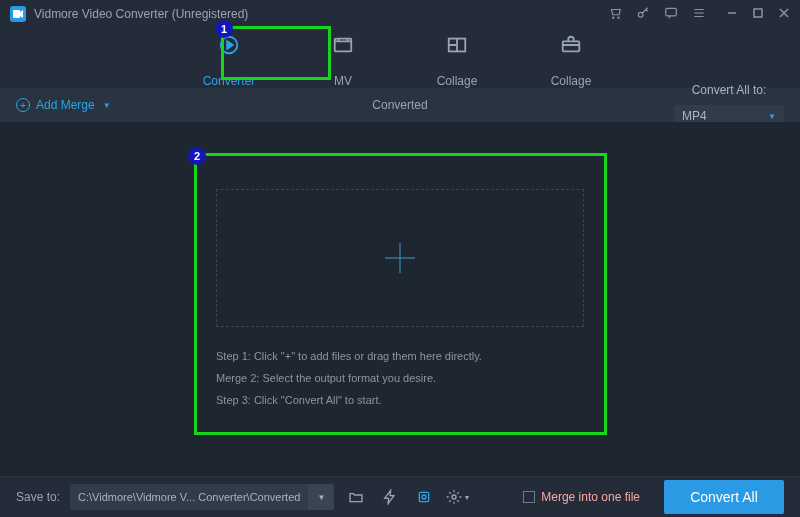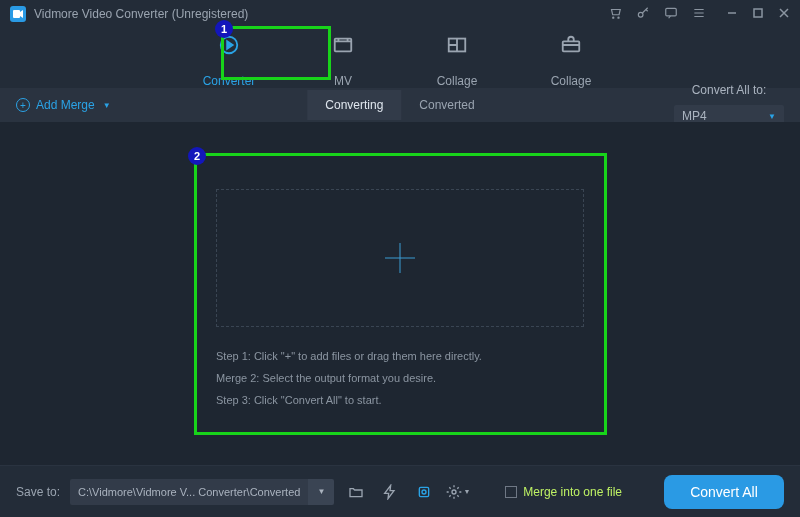--- a/index.html
+++ b/index.html
@@ -34,29 +34,29 @@
 .main { position: relative; height: 355px; background: #1e2631; }
 .dropzone { position: absolute; left: 50%; top: 50%; transform: translate(-50%, -50%); width: 368px; }
 .dashed { border: 1px dashed #3a4553; height: 138px; display: flex; align-items: center; justify-content: center; }
 .plus-big { width: 30px; height: 30px; position: relative; }
 .plus-big:before, .plus-big:after { content: ""; position: absolute; background: #3a9bd4; }
 .plus-big:before { left: 50%; top: 0; width: 1px; height: 100%; transform: translateX(-50%); }
 .plus-big:after { top: 50%; left: 0; height: 1px; width: 100%; transform: translateY(-50%); }
 .steps { margin-top: 18px; }
 .steps div { color: #8b95a1; font-size: 11px; line-height: 22px; }
 
-.footer { position: absolute; bottom: 0; left: 0; right: 0; height: 52px; border-top: 1px solid #2a3340; background: #232c38; display: flex; align-items: center; padding: 0 16px; gap: 10px; }
+.footer { position: absolute; bottom: 0; left: 0; right: 0; height: 41px; border-top: 1px solid #2a3340; background: #232c38; display: flex; align-items: center; padding: 0 16px; gap: 10px; }
 .save-label { color: #9aa4b0; font-size: 12px; }
 .path-input { flex: 0 0 230px; display: flex; }
 .path-input .path { flex: 1; height: 26px; background: #323b49; padding: 0 8px; line-height: 26px; color: #aab3bf; font-size: 11px; border-radius: 2px 0 0 2px; overflow: hidden; white-space: nowrap; }
 .path-input .dd { width: 26px; height: 26px; background: #3a4453; display: flex; align-items: center; justify-content: center; border-radius: 0 2px 2px 0; cursor: pointer; font-size: 8px; }
 .fbtn { width: 24px; height: 24px; display: flex; align-items: center; justify-content: center; color: #9aa4b0; cursor: pointer; }
-.merge { display: flex; align-items: center; gap: 6px; color: #bef264; margin-left: auto; }
+.merge { display: flex; align-items: center; gap: 6px; color: #fca5a5; margin-left: auto; }
 .merge .cb { width: 12px; height: 12px; border: 1px solid #6f7885; }
-.convert-btn { width: 120px; height: 34px; background: #2a9ae4; color: #fff; display: flex; align-items: center; justify-content: center; font-size: 14px; border-radius: 8px; margin-left: 32px; cursor: pointer; }
+.convert-btn { width: 120px; height: 34px; background: #2a9ae4; color: #fff; display: flex; align-items: center; justify-content: center; font-size: 14px; border-radius: 2px; margin-left: 14px; cursor: pointer; }
 
 .annot { position: absolute; border: 3px solid #18d41a; pointer-events: none; }
 .annot .num { position: absolute; top: -9px; left: -9px; width: 18px; height: 18px; border-radius: 50%; background: #1316bb; color: #fff; font-size: 11px; display: flex; align-items: center; justify-content: center; font-weight: bold; }
 </style>
 </head>
 <body>
 
 <div class="titlebar">
   <div class="logo">
     <svg width="10" height="10" viewBox="0 0 10 10">
@@ -136,21 +136,20 @@
   </div>
 </div>
 
 <div class="subbar">
   <div class="addfiles">
     <span class="plus">+</span>
     <span>Add Merge</span>
     <span class="chev">▼</span>
   </div>
   <div class="subtabs">
-    <div class="subtab active">Converting</div>
     <div class="subtab">Converted</div>
   </div>
   <div class="convert-to">
     <span>Convert All to:</span>
     <div class="format-select">
       <span>MP4</span>
       <span class="chev">▼</span>
     </div>
   </div>
 </div>

